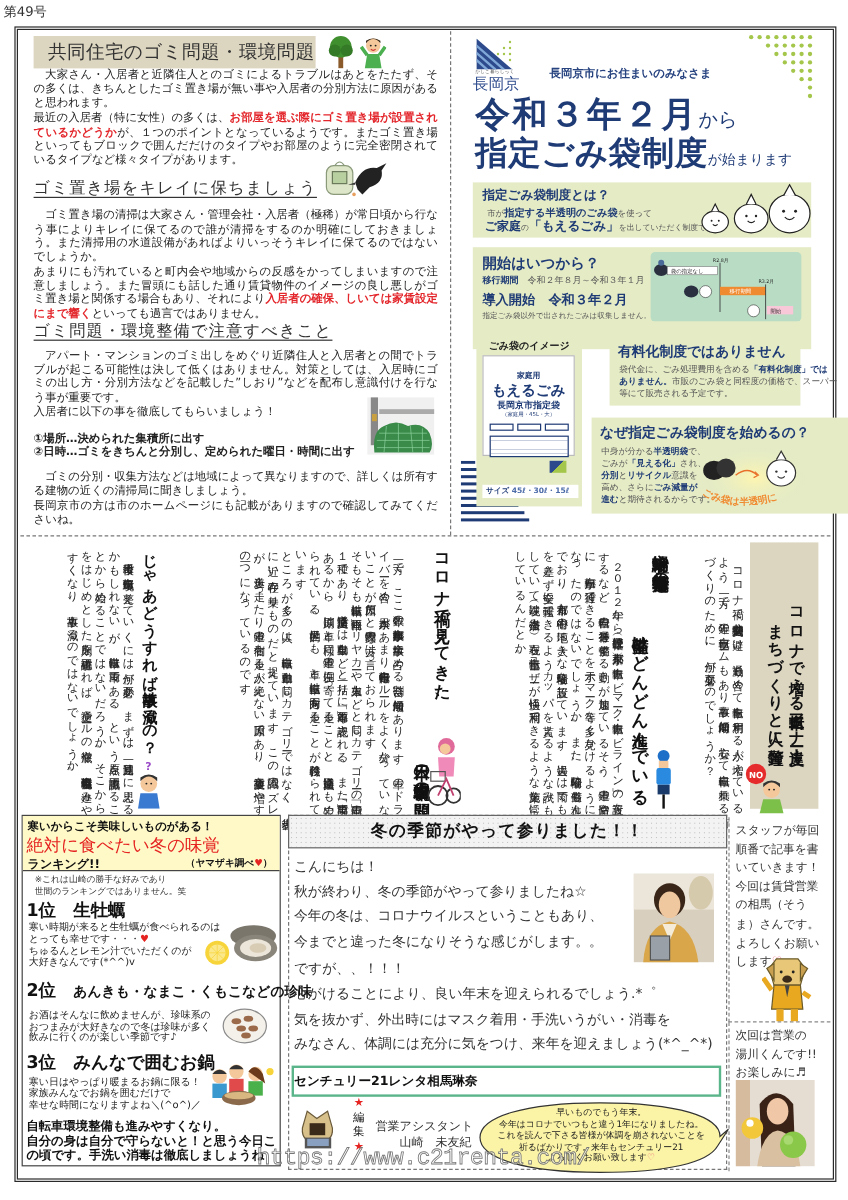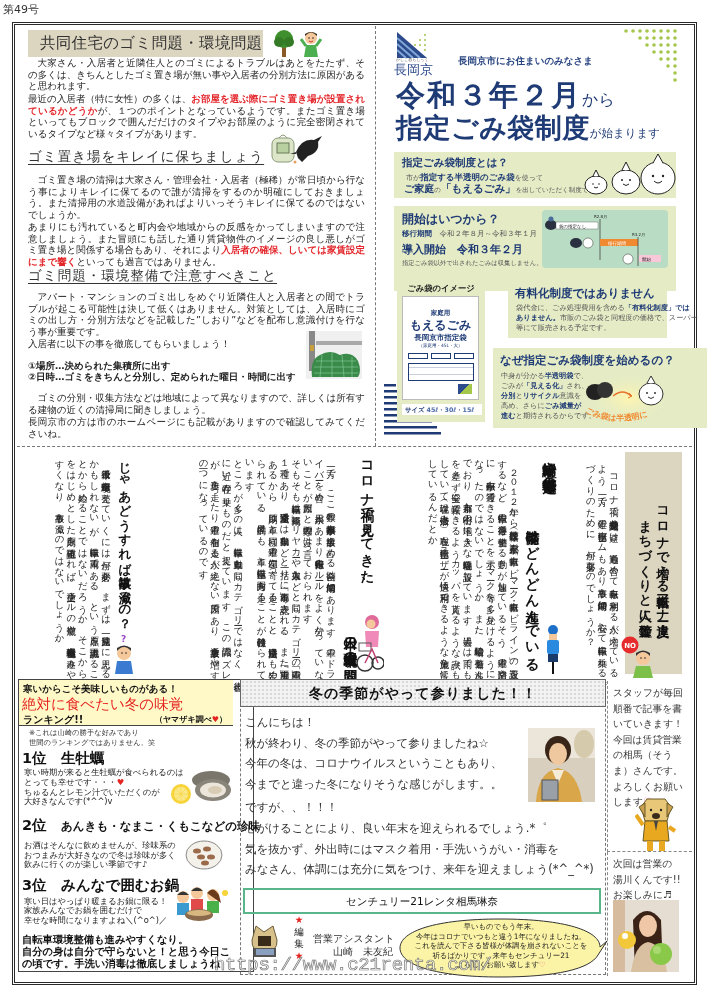--- a/index.html
+++ b/index.html
@@ -20,30 +20,30 @@
 .fb{position:absolute;background:#e4ebc5}
 .fh{position:absolute;font-weight:bold;color:#1f3b76;white-space:nowrap}
 .fs{position:absolute;white-space:nowrap;color:#555}
 .b{font-weight:bold;color:#1f3b76}
 
 .v{position:absolute;writing-mode:vertical-rl;font-size:9.4px;line-height:11.6px;letter-spacing:.2px;text-align:justify;color:#222}
 .vh{position:absolute;writing-mode:vertical-rl;font-weight:bold;color:#111}
 .vh .l{display:block}
 .vh .end{text-align:end}
 
-.food{left:18px;top:679px;width:236px;height:293px;border:1px solid #444}
+.food{left:18px;top:679px;width:216px;height:293px;border:1px solid #444}
 .food-head{position:absolute;left:0;top:0;width:214px;height:46px;background:#fff9c8;border-bottom:1px solid #444}
 .fx{position:absolute;white-space:nowrap}
 .rank{font-size:14.5px;font-weight:bold;color:#111}
 .fbody{font-size:8.3px;line-height:9.8px;color:#222}
 
 .winter{left:240px;top:679px;width:366px;height:296px;border:1px dashed #777}
 .winter-head{left:240px;top:679px;width:366px;height:28px;border:1px solid #666;background-color:#f3f3f3;background-image:radial-gradient(#b8b8b8 .6px,transparent .8px);background-size:4px 4px;text-align:center;font-size:14px;font-weight:bold;line-height:26px;letter-spacing:1px;color:#111}
 .wl{font-size:11.5px;line-height:20.6px;white-space:nowrap;color:#333}
-.sig{left:243px;top:888px;width:358px;height:26px;border:2px solid #5ab58a;text-align:center;font-size:10.5px;font-weight:normal;line-height:22px;color:#111}
+.sig{left:243px;top:888px;width:358px;height:26px;border:2px solid #5ab58a;text-align:left;font-size:10.5px;font-weight:bold;line-height:22px;color:#111}
 .bubble-text{left:402px;top:922px;width:198px;text-align:center;font-size:7.4px;line-height:9.6px;color:#222;white-space:nowrap}
 .watermark{left:214px;top:954px;font-family:"Liberation Mono",monospace;font-size:19px;color:rgba(255,255,255,.55);-webkit-text-stroke:.7px #777;white-space:nowrap;letter-spacing:-.3px}
 
 .staff{left:607px;top:681px;width:85px;height:171px;border-left:1px dashed #888;border-bottom:1px dashed #888}
 .next{left:607px;top:852px;width:85px;height:124px;border-left:1px dashed #888}
 .sl{font-size:9.8px;line-height:15.6px;white-space:nowrap;color:#333}
 .pink{color:#e8607a}
 </style>
 </head>
 <body>
@@ -213,21 +213,21 @@
       <rect x="0" y="18" width="30" height="2.5"></rect>
       <rect x="0" y="24" width="36" height="2.5"></rect>
       <rect x="0" y="30" width="42" height="2.5"></rect>
       <rect x="0" y="36" width="48" height="2.5"></rect>
       <rect x="0" y="42" width="53" height="2.5"></rect>
       <rect x="0" y="48" width="57" height="2.5"></rect>
     </g>
 </svg>
 <div class="fb" style="left:397px;top:279px;width:88px;height:143px">
   <div class="a" style="left:0;top:4px;width:88px;text-align:center;font-size:8.3px;font-weight:bold;color:#222;white-space:nowrap">ごみ袋のイメージ</div>
-  <div class="a" style="left:5px;top:17px;width:77px;height:104px;background:#fff;border:1px solid #bbb">
+  <div class="a" style="left:5px;top:17px;width:77px;height:84px;background:#fff;border:1px solid #bbb">
     <div class="a navy" style="left:0;top:12px;width:75px;text-align:center;font-size:6.5px;font-weight:bold">家庭用</div>
     <div class="a navy" style="left:0;top:20px;width:75px;text-align:center;font-size:12px;font-weight:bold;white-space:nowrap">もえるごみ</div>
     <div class="a navy" style="left:0;top:36px;width:75px;text-align:center;font-size:7.5px;font-weight:bold;white-space:nowrap">長岡京市指定袋</div>
     <div class="a navy" style="left:0;top:46px;width:75px;text-align:center;font-size:4.5px;white-space:nowrap">（家庭用・45L・大）</div>
     <div class="a" style="left:5px;top:56px;width:20px;height:6px;border:.5px solid #1f3b76"></div>
     <div class="a" style="left:28px;top:56px;width:20px;height:6px;border:.5px solid #1f3b76"></div>
     <div class="a" style="left:51px;top:56px;width:20px;height:6px;border:.5px solid #1f3b76"></div>
     <div class="a" style="left:5px;top:66px;width:66px;height:18px;border:.5px solid #1f3b76;background:repeating-linear-gradient(#fff 0 3px,#c8d0e0 3px 3.6px)"></div>
     <div class="a" style="left:55px;top:87px;width:14px;height:10px;background:linear-gradient(135deg,#2d4b8c 50%,#a4c64a 50%)"></div>
   </div>

